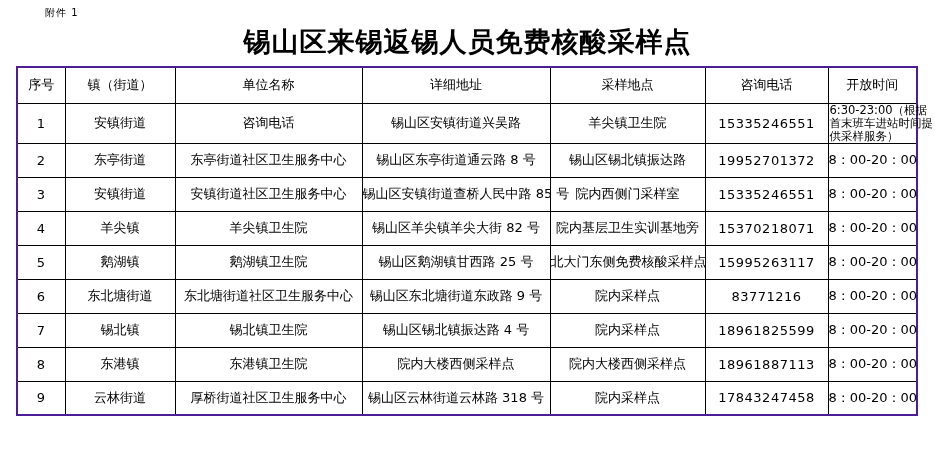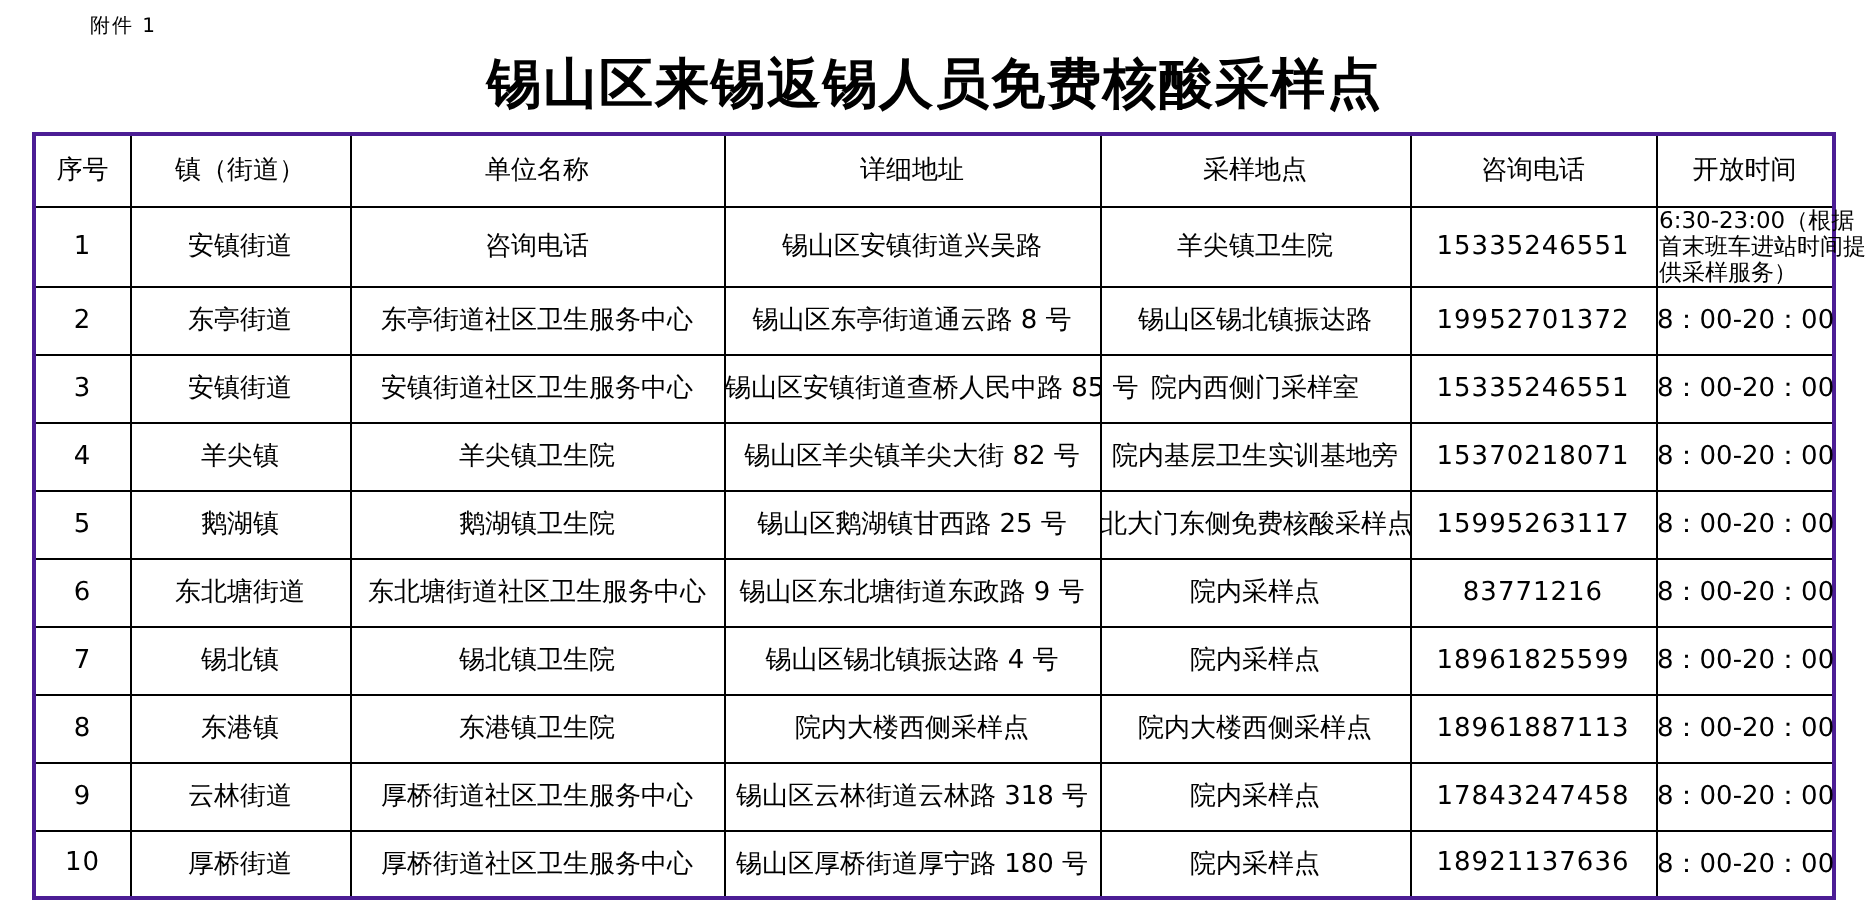--- a/index.html
+++ b/index.html
@@ -145,25 +145,16 @@
       </tr>
       <tr>
         <td class="c-serial">9</td>
         <td>云林街道</td>
         <td>厚桥街道社区卫生服务中心</td>
         <td>锡山区云林街道云林路 318 号</td>
         <td>院内采样点</td>
         <td class="c-phone">17843247458</td>
         <td class="c-time">8：00-20：00</td>
       </tr>
-      <tr>
-        <td class="c-serial">10</td>
-        <td>厚桥街道</td>
-        <td>厚桥街道社区卫生服务中心</td>
-        <td>锡山区厚桥街道厚宁路 180 号</td>
-        <td>院内采样点</td>
-        <td class="c-phone">18921137636</td>
-        <td class="c-time">8：00-20：00</td>
-      </tr>
     </tbody>
   </table>
 
 </div>
 
 </body></html>

